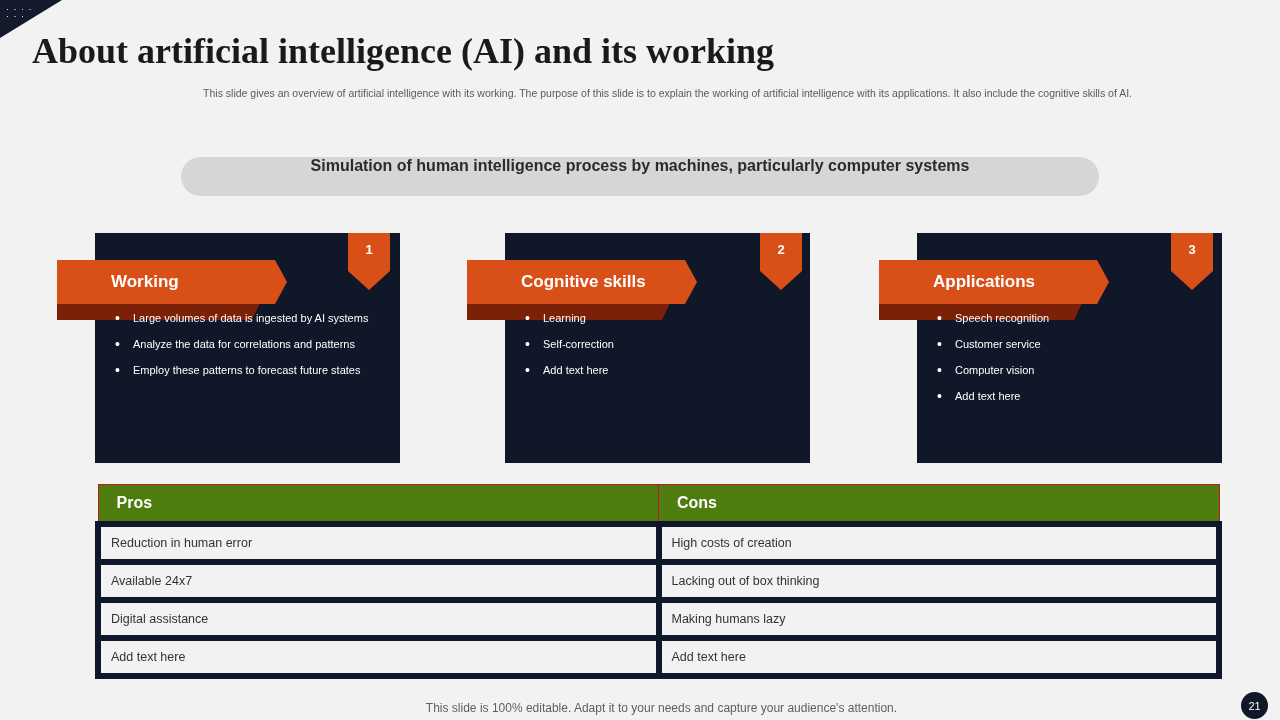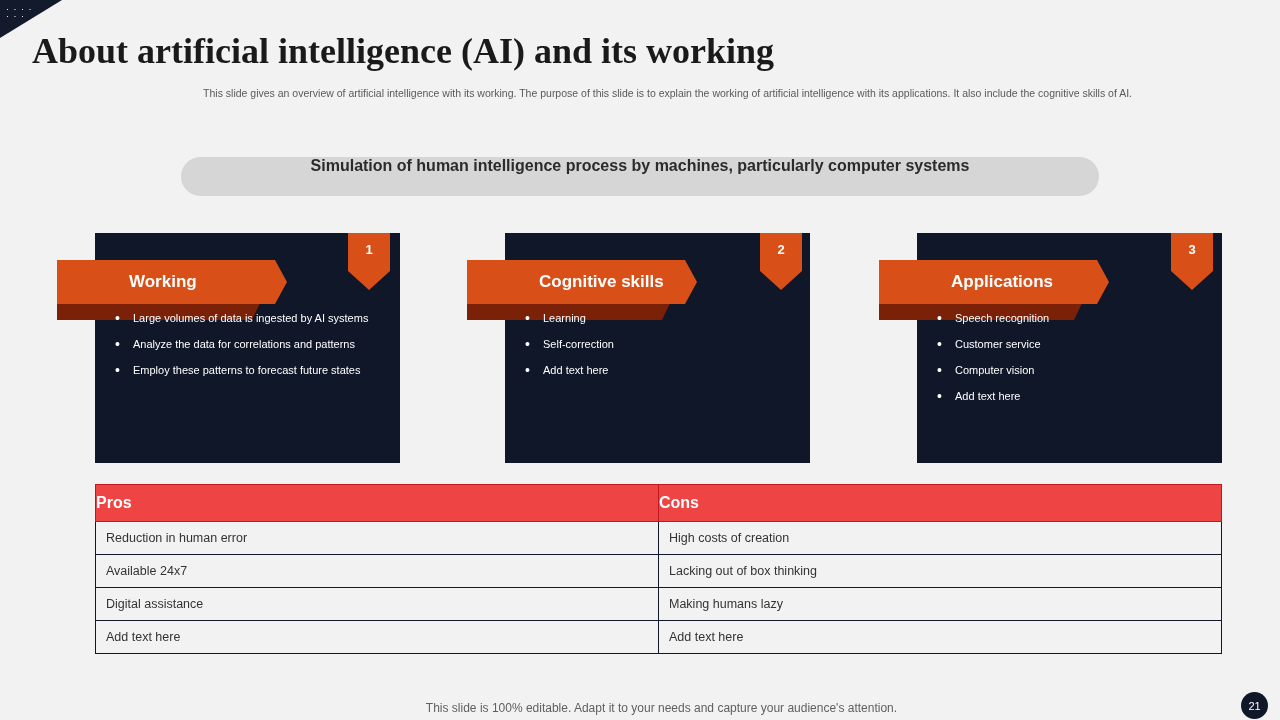--- a/index.html
+++ b/index.html
@@ -66,21 +66,21 @@
     clip-path: polygon(0 0, 195px 0, 205px 50%, 195px 100%, 0 100%);
   }
   .ribbon {
     position: absolute; top: 27px; left: -38px;
     width: 230px; height: 44px;
     background: #d94f18;
     clip-path: polygon(0 0, 218px 0, 230px 50%, 218px 100%, 0 100%);
     display: flex; align-items: center;
   }
   .ribbon span {
-    margin-left: 72px;
+    margin-left: 54px;
     color: #ffffff; font-size: 17px; font-weight: bold;
   }
 
   
   .numbadge {
     position: absolute; top: 233px;
     width: 42px; height: 57px;
   }
   .numbadge .body {
     position: absolute; top: 0; left: 0;
@@ -111,29 +111,29 @@
     color: #ffffff; font-size: 14px;
   }
 
   
   .table {
     position: absolute; left: 95px; top: 484px;
     width: 1127px;
     border-collapse: collapse;
   }
   .table th {
-    background: #ef4444; color: #ffffff;
+    background: #4d7c0f; color: #ffffff;
     font-size: 16px; font-weight: bold; text-align: left;
-    padding: 9px 0; border: 1px solid #c1181f;
+    padding: 9px 18px; border: 1px solid #c1181f;
     width: 50%;
   }
   .table td {
     background: #f2f2f2; color: #333333;
     font-size: 12.5px; padding: 9px 10px;
-    border: 1px solid #0f172a; width: 50%;
+    border: 6px solid #0f172a; width: 50%;
   }
 
   
   .footer {
     position: absolute; left: 0; top: 701px; width: 1280px;
     text-align: center; font-size: 12px; color: #5f5f5f; padding-left: 43px;
   }
   .pagebadge {
     position: absolute; right: 12px; top: 692px;
     width: 27px; height: 27px; border-radius: 50%;

